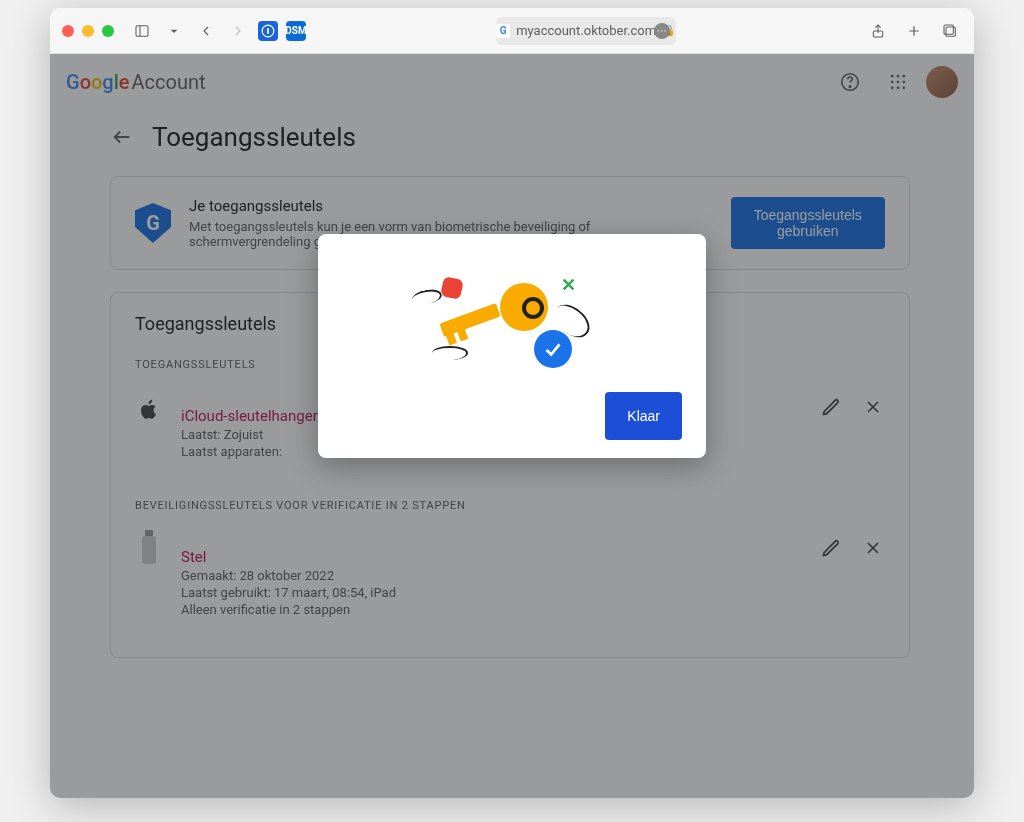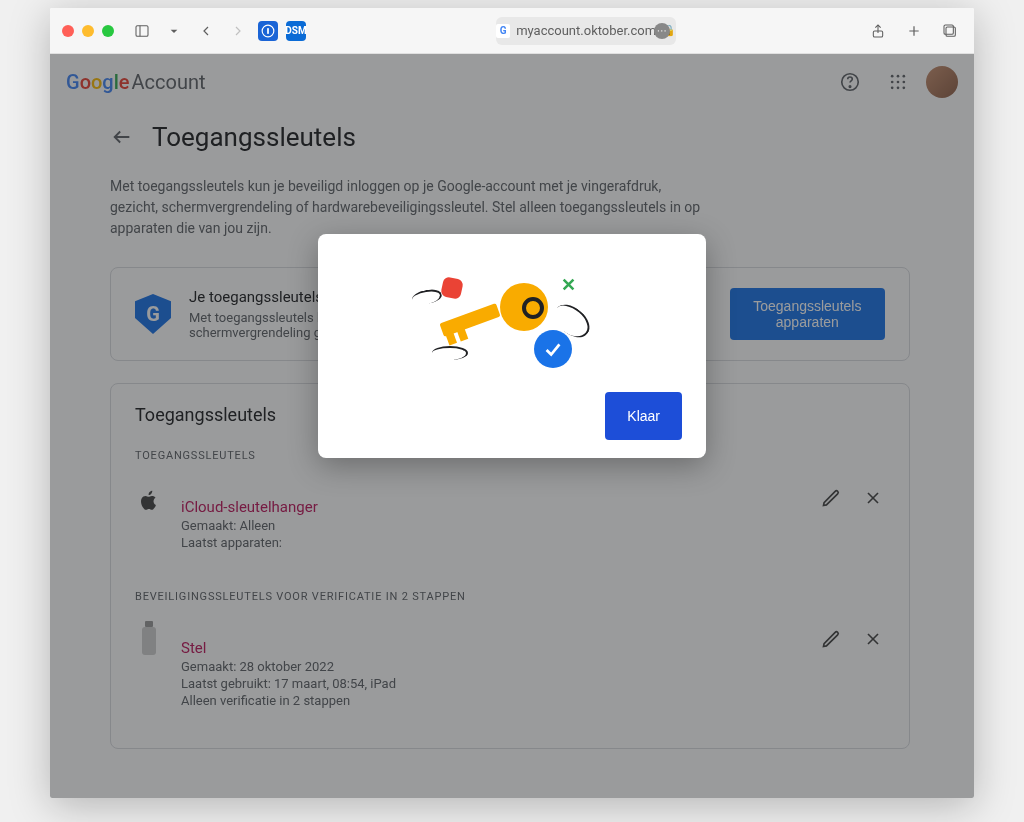--- a/index.html
+++ b/index.html
@@ -9,21 +9,21 @@
     width: 1024px;
     height: 822px;
     overflow: hidden;
     position: relative;
   }
   .safari-window {
     position: absolute;
     left: 50px; top: 8px;
     width: 924px; height: 790px;
     background: #fff;
-    border-radius: 2px;
+    border-radius: 10px;
     box-shadow: 0 8px 40px rgba(0,0,0,0.25);
     overflow: hidden;
     display: flex;
     flex-direction: column;
   }
   .safari-toolbar {
     height: 46px;
     background: #f6f6f6;
     border-bottom: 1px solid #e0e0e0;
     display: flex;
@@ -367,45 +367,44 @@
         <div class="title-row">
           <div class="back-arrow">
             <svg viewBox="0 0 24 24" width="22" height="22" fill="none" stroke="currentColor" stroke-width="2">
                 <line x1="20" y1="12" x2="4" y2="12"></line>
                 <polyline points="10 18 4 12 10 6"></polyline>
               </svg>
           </div>
           <h1 class="page-title">Toegangssleutels</h1>
         </div>
 
-        <p class="intro">Met toegangssleutels kun je beveiligd inloggen op je Google-account met je vingerafdruk, gezicht, schermvergrendeling of hardwarebeveiligingssleutel. Stel alleen toegangssleutels in op apparaten die van jou zijn.</p>
 
         <div class="card card1">
           <div class="shield-icon">G</div>
           <div class="card1-text">
             <div class="t">Je toegangssleutels</div>
             <div class="s">Met toegangssleutels kun je een vorm van biometrische beveiliging of schermvergrendeling gebruiken om te verifiëren dat jij het bent.</div>
           </div>
-          <button class="card1-btn">Toegangssleutels apparaten</button>
+          <button class="card1-btn">Toegangssleutels gebruiken</button>
         </div>
 
         <div class="card">
           <div class="card2-title">Toegangssleutels</div>
 
           <div class="subhead">TOEGANGSSLEUTELS</div>
 
           <div class="key-row">
             <div class="key-icon">
               <svg viewBox="0 0 24 24" width="24" height="24" fill="currentColor">
                   <path d="M16.5 13.2c0-2.4 2-3.5 2-3.5-1.1-1.6-2.8-1.8-3.4-1.8-1.4-.1-2.8.8-3.5.8s-1.8-.8-3-.8c-1.5 0-3 .9-3.8 2.3-1.6 2.8-.4 7 1.2 9.3.8 1.1 1.7 2.4 2.9 2.3 1.2 0 1.6-.8 3-.8s1.8.8 3 .8 2-1.1 2.8-2.2c.9-1.3 1.2-2.5 1.2-2.6-.1 0-2.4-.9-2.4-3.8zM14.3 5.7c.6-.8 1.1-1.9 1-3-.9 0-2 .6-2.7 1.4-.6.7-1.1 1.8-1 2.9 1 .1 2.1-.5 2.7-1.3z"></path>
                 </svg>
             </div>
             <div class="key-info">
               <div class="name">iCloud-sleutelhanger</div>
-              <div class="meta">Gemaakt: Alleen</div>
+              <div class="meta">Laatst: Zojuist</div>
               <div class="meta">Laatst apparaten:</div>
             </div>
             <div class="key-actions">
               <div class="act">
                 <svg viewBox="0 0 24 24" width="20" height="20" fill="none" stroke="currentColor" stroke-width="2">
                     <path d="M3 21l3.5-.7L20 7a2 2 0 00-3-3L3.7 17.5 3 21z"></path>
                   </svg>
               </div>
               <div class="act">
                 <svg viewBox="0 0 24 24" width="20" height="20" fill="none" stroke="currentColor" stroke-width="2">

